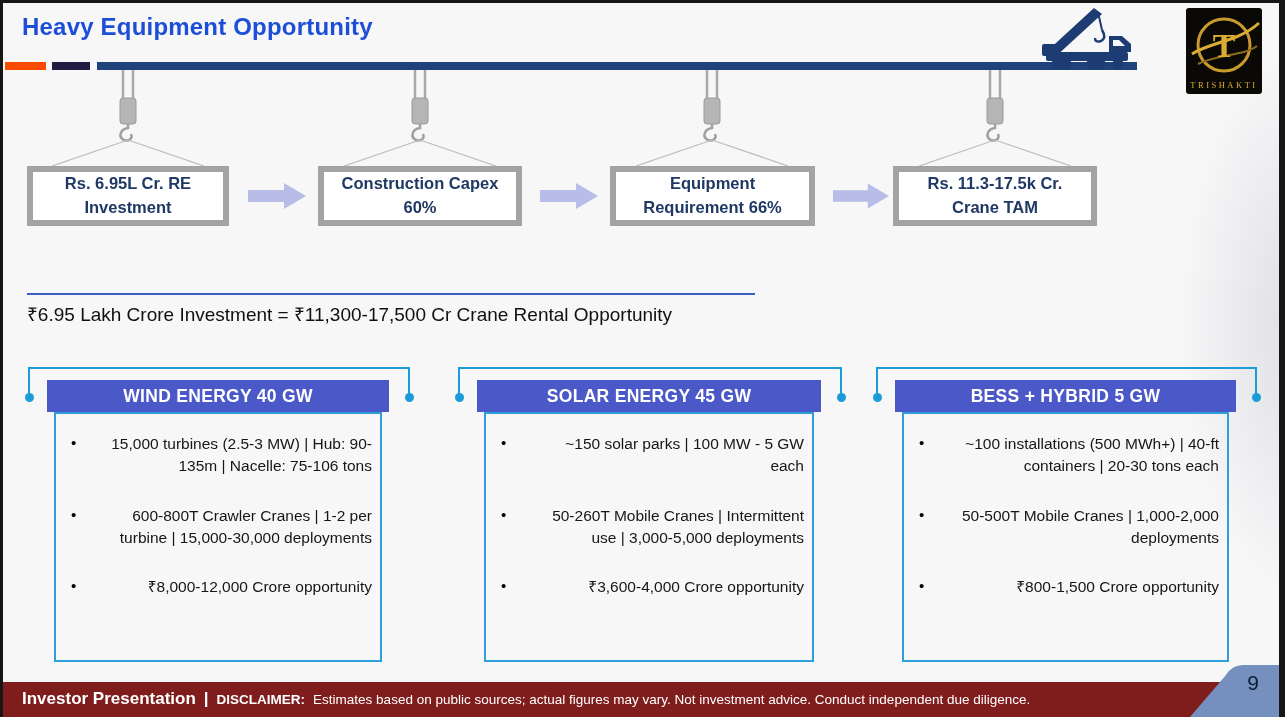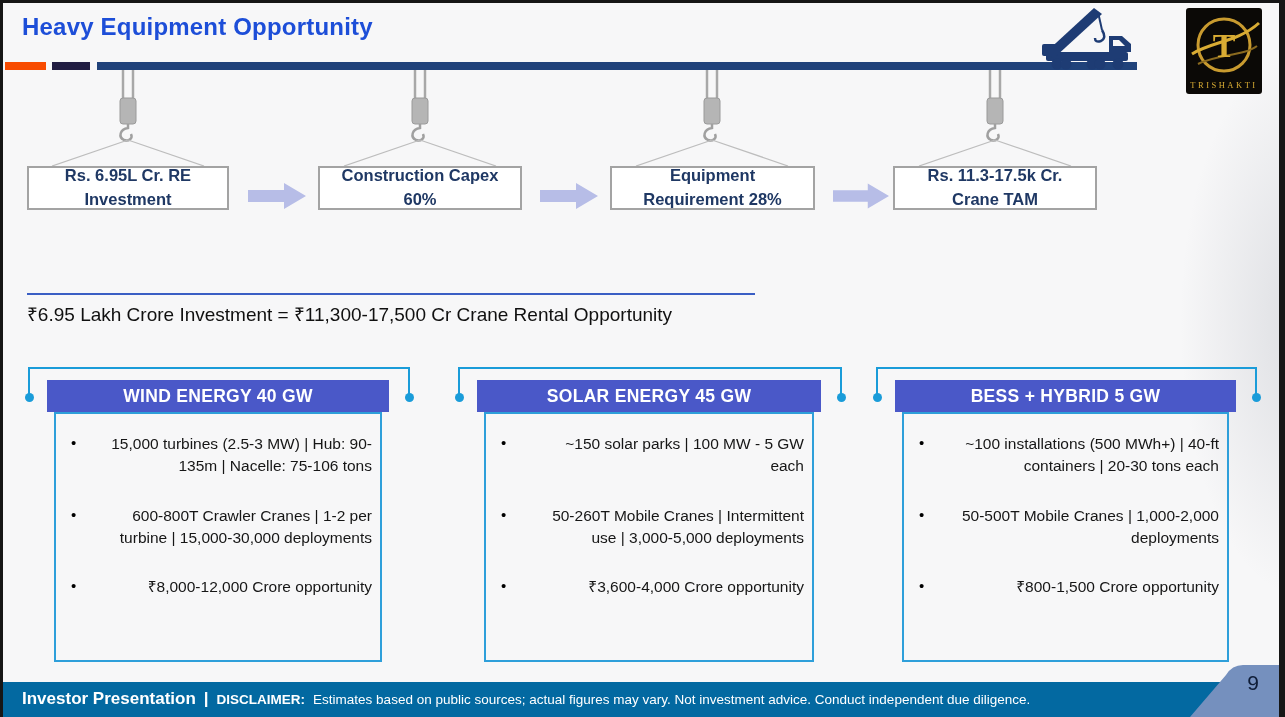--- a/index.html
+++ b/index.html
@@ -15,21 +15,21 @@
     background:radial-gradient(120% 55% at 118% 45%, rgba(140,145,158,0.25), rgba(140,145,158,0) 70%);}
   .title{position:absolute;left:22px;top:13px;font-size:24px;font-weight:700;color:#1d4ed8;letter-spacing:.2px;}
   .bar{position:absolute;top:62px;height:8px;}
   .bar-orange{left:5px;width:41px;background:#f84b00;}
   .bar-dark{left:52px;width:38px;background:#211d42;}
   .bar-navy{left:97px;width:1040px;background:#20427a;}
   .truck{position:absolute;left:1032px;top:6px;z-index:1;}
   .logo{position:absolute;left:1186px;top:8px;z-index:2;}
   .pendant{position:absolute;top:70px;width:160px;height:96px;}
   .fbox{
-    position:absolute;top:166px;height:44px;background:#ffffff;border:2px solid #a3a3a3;
+    position:absolute;top:166px;height:60px;background:#ffffff;border:6px solid #a3a3a3;
     box-sizing:border-box;display:flex;flex-direction:column;align-items:center;justify-content:center;
     color:#1f3864;font-weight:700;font-size:16.5px;line-height:1.45;text-align:center;
   }
   .arrow{position:absolute;top:181px;}
   .divider{position:absolute;left:27px;top:293px;width:728px;height:2px;background:#3a5ec4;}
   .summary{position:absolute;left:27px;top:301px;font-size:19px;color:#101010;}
   .card{position:absolute;top:367px;height:296px;}
   .card-bracket-top{position:absolute;left:0;right:0;top:0;height:2px;background:#1a9cd9;}
   .bracket-end{position:absolute;top:0;width:2px;height:27px;background:#1a9cd9;}
   .bracket-end.left{left:0;}
@@ -37,21 +37,21 @@
   .bracket-end::after{content:"";position:absolute;left:-3.5px;top:26px;width:9px;height:9px;border-radius:50%;background:#1a9cd9;}
   .card-header{
     position:absolute;top:13px;left:19px;right:21px;height:32px;background:#4a58c8;
     color:#ffffff;font-weight:700;font-size:17.5px;line-height:32px;text-align:center;letter-spacing:.3px;
   }
   .card-body{position:absolute;top:45px;left:26px;right:28px;bottom:1px;border:2px solid #2e9fda;box-sizing:border-box;}
   .card-body ul{list-style:none;margin:0;padding:19px 8px 0 0;text-align:right;}
   .card-body li{position:relative;padding-left:44px;margin-bottom:27px;font-size:15.5px;line-height:1.44;color:#161616;}
   .card-body li::before{content:"\2022";position:absolute;left:15px;top:-1px;color:#000;font-size:15px;}
   .footer{
-    position:absolute;left:0;top:682px;width:1285px;height:35px;background:#0369a1;
+    position:absolute;left:0;top:682px;width:1285px;height:35px;background:#7f1d1d;
     display:flex;align-items:baseline;padding-left:22px;box-sizing:border-box;color:#fff;z-index:1;
   }
   .footer{padding-top:7px;}
   .f-brand{font-size:17px;font-weight:700;}
   .f-sep{font-size:17px;font-weight:700;margin:0 8px;}
   .f-disc-label{font-size:13.5px;font-weight:700;margin-right:8px;}
   .f-disc{font-size:13.5px;}
   .corner{position:absolute;left:1190px;top:665px;width:89px;height:52px;z-index:2;}
   .page-num{position:absolute;left:1236px;top:671px;width:34px;text-align:center;
     font-size:21px;color:#0e1c36;z-index:3;}
@@ -131,21 +131,21 @@
   <div class="fbox" style="left:27px;width:202px">
     <div>Rs. 6.95L Cr. RE</div>
     <div>Investment</div>
   </div>
   <div class="fbox" style="left:318px;width:204px">
     <div>Construction Capex</div>
     <div>60%</div>
   </div>
   <div class="fbox" style="left:610px;width:205px">
     <div>Equipment</div>
-    <div>Requirement 28%</div>
+    <div>Requirement 66%</div>
   </div>
   <div class="fbox" style="left:893px;width:204px">
     <div>Rs. 11.3-17.5k Cr.</div>
     <div>Crane TAM</div>
   </div>
 
   <svg class="arrow" style="left:248px" width="58" height="30" viewBox="0 0 58 30">
     <polygon points="0,9 36,9 36,2 58,15 36,28 36,21 0,21" fill="#b7bde7"></polygon>
   </svg>
   <svg class="arrow" style="left:540px" width="58" height="30" viewBox="0 0 58 30">

